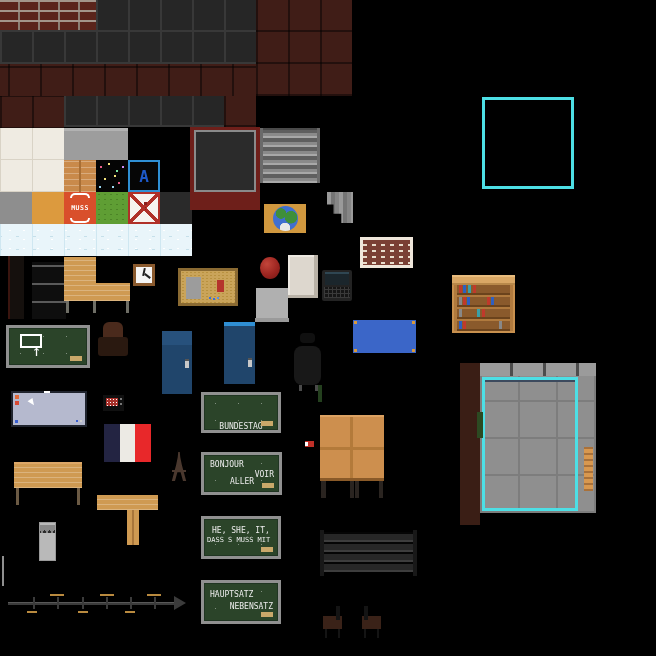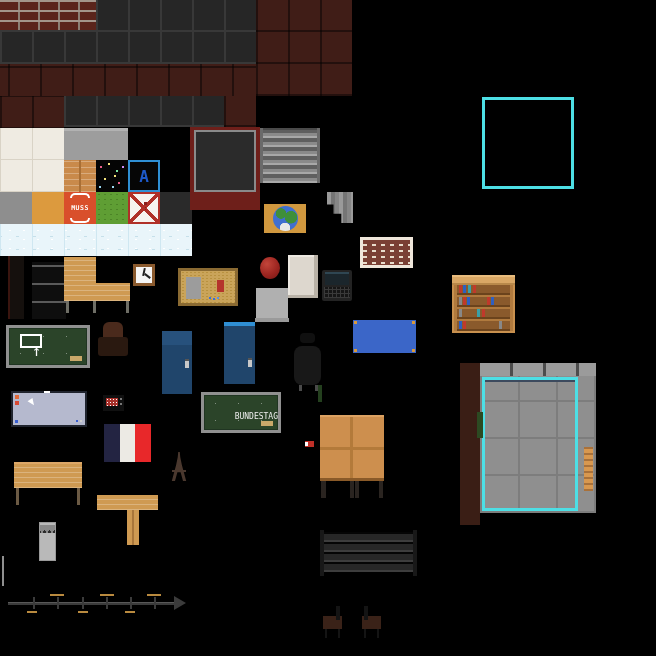--- a/index.html
+++ b/index.html
@@ -292,21 +292,37 @@
   <div class="sp bluetable" style="left:353px;top:320px;width:63px;height:33px"></div>
   <div class="sp polefrag" style="left:318px;top:385px;width:4px;height:17px"></div>
 
   <div class="sp smartboard" style="left:11px;top:391px;width:76px;height:36px"></div>
   <div class="sp radio" style="left:103px;top:395px;width:21px;height:16px"></div>
   <div class="sp flag" style="left:104px;top:424px;width:47px;height:38px"></div>
   <div class="sp eiffel" style="left:171px;top:452px;width:16px;height:29px"></div>
   <div class="sp eiffelbar" style="left:172px;top:470px;width:14px;height:2px"></div>
 
   <div class="sp chalk" style="left:201px;top:392px;width:80px;height:41px">
-    <span class="ln" style="left:0;right:0;top:17px;text-align:right">BUNDESTAG</span>
+    <span class="ln" style="left:0;right:0;top:27px;text-align:center">BUNDESTAG</span>
+    <span class="eraser"></span>
+  </div>
+  <div class="sp chalk" style="left:201px;top:452px;width:81px;height:43px">
+    <span class="ln" style="left:6px;top:5px">BONJOUR</span>
+    <span class="ln" style="right:5px;top:15px">VOIR</span>
+    <span class="ln" style="left:26px;bottom:6px">ALLER</span>
+    <span class="eraser"></span>
+  </div>
+  <div class="sp chalk" style="left:201px;top:516px;width:80px;height:43px">
+    <span class="ln" style="left:8px;top:7px">HE, SHE, IT,</span>
+    <span class="ln" style="left:3px;top:17px;font-size:7px">DASS S MUSS MIT</span>
+    <span class="eraser"></span>
+  </div>
+  <div class="sp chalk" style="left:201px;top:580px;width:80px;height:44px">
+    <span class="ln" style="left:6px;top:7px">HAUPTSATZ</span>
+    <span class="ln" style="right:5px;bottom:10px">NEBENSATZ</span>
     <span class="eraser"></span>
   </div>
 
   <div class="sp cabinet" style="left:320px;top:415px;width:64px;height:66px"></div>
   <div class="sp cablegs" style="left:321px;top:481px;width:5px;height:17px"></div>
   <div class="sp cablegs" style="left:350px;top:481px;width:4px;height:17px"></div>
   <div class="sp cablegs" style="left:355px;top:481px;width:4px;height:17px"></div>
   <div class="sp cablegs" style="left:379px;top:481px;width:4px;height:17px"></div>
   <div class="sp pencil" style="left:305px;top:441px;width:9px;height:6px"></div>
 

